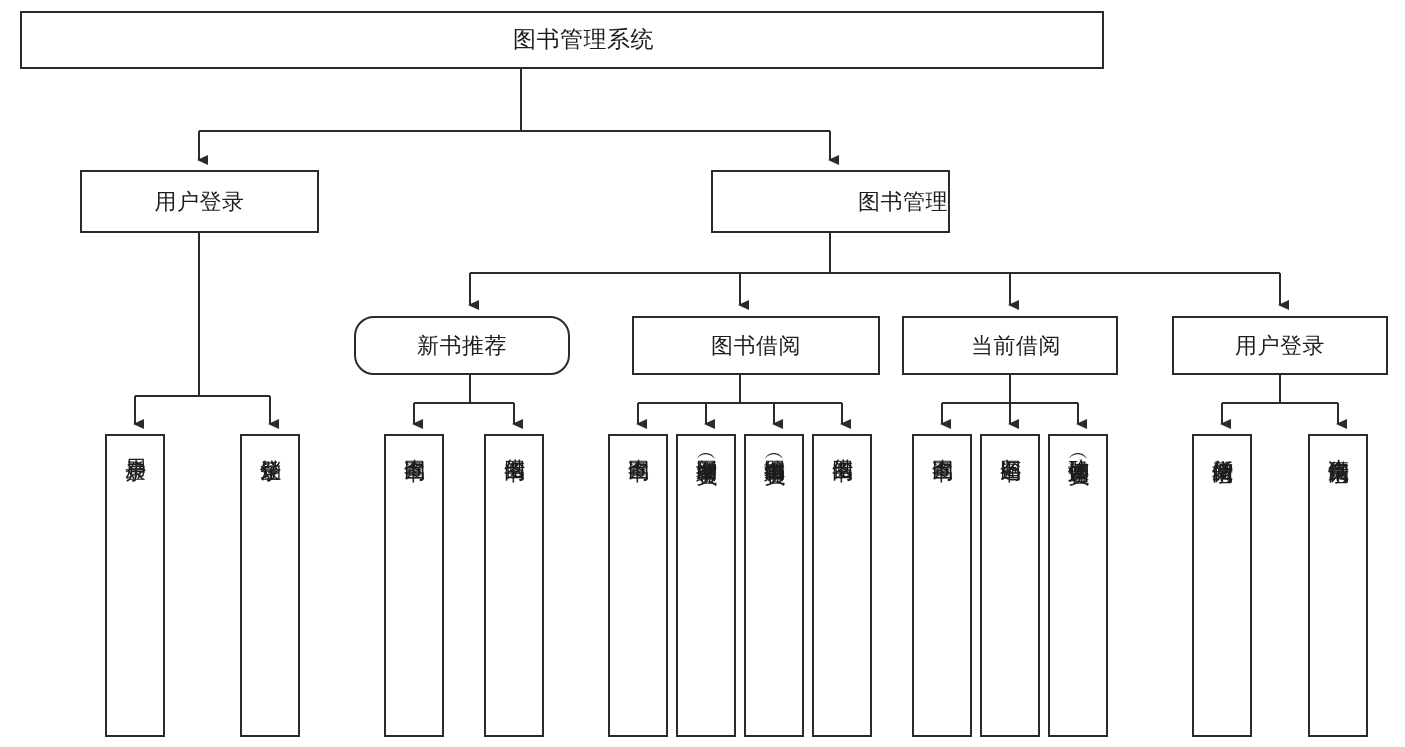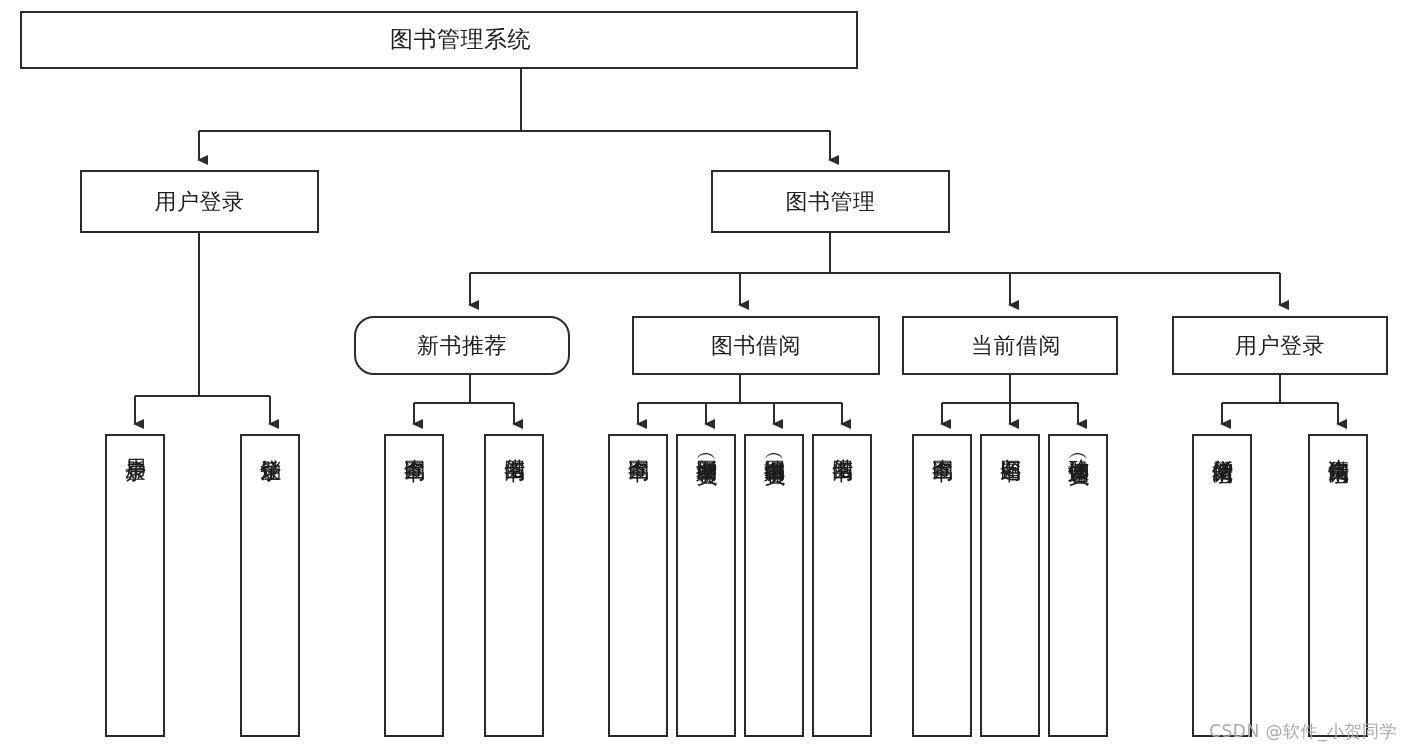--- a/index.html
+++ b/index.html
@@ -118,28 +118,28 @@
       <path d="M1010,403 L1010,424" marker-end="url(#ah)"></path>
       <path d="M1078,403 L1078,424" marker-end="url(#ah)"></path>
 
       <path d="M1280,375 L1280,403"></path>
       <path d="M1222,403 L1338,403"></path>
       <path d="M1222,403 L1222,424" marker-end="url(#ah)"></path>
       <path d="M1338,403 L1338,424" marker-end="url(#ah)"></path>
     </g>
   </svg>
 
-  <div class="node h root" style="left:20px;top:11px;width:838px;height:58px;padding-left:43px;">
+  <div class="node h root" style="left:20px;top:11px;width:1084px;height:58px;padding-left:43px;">
     <span class="label">图书管理系统</span>
   </div>
 
   <div class="node h" style="left:80px;top:170px;width:239px;height:63px;">
     <span class="label">用户登录</span>
   </div>
-  <div class="node h" style="left:711px;top:170px;width:239px;height:63px;">
+  <div class="node h" style="left:711px;top:170px;width:239px;height:63px;justify-content:flex-end;">
     <span class="label">图书管理</span>
   </div>
 
   <div class="node h" style="left:354px;top:316px;width:216px;height:59px;border-radius:20px;">
     <span class="label">新书推荐</span>
   </div>
   <div class="node h" style="left:632px;top:316px;width:248px;height:59px;">
     <span class="label">图书借阅</span>
   </div>
   <div class="node h" style="left:902px;top:316px;width:216px;height:59px;padding-left:12px;">
@@ -186,14 +186,13 @@
     <span class="label">确认归还（管理员）</span>
   </div>
 
   <div class="node v" style="left:1192px;top:434px;width:60px;height:303px;">
     <span class="label">新增借阅记录</span>
   </div>
   <div class="node v" style="left:1308px;top:434px;width:60px;height:303px;">
     <span class="label">查询借阅记录</span>
   </div>
 
-  <div class="watermark">CSDN @软件_小贺同学</div>
 </div>
 
 </body></html>

